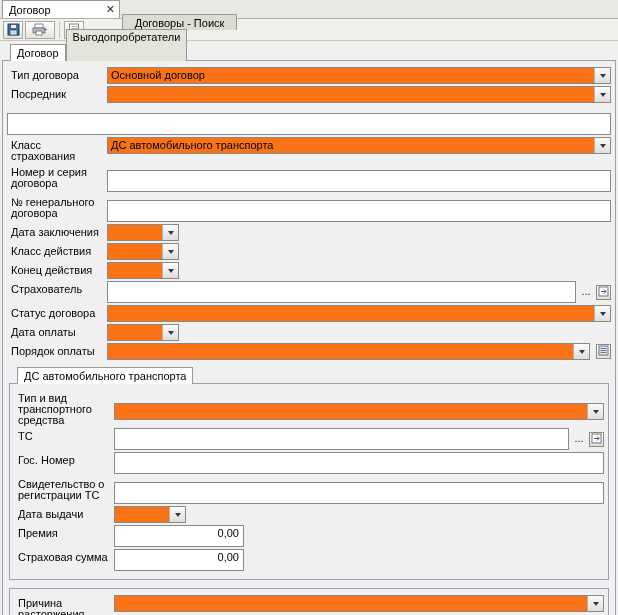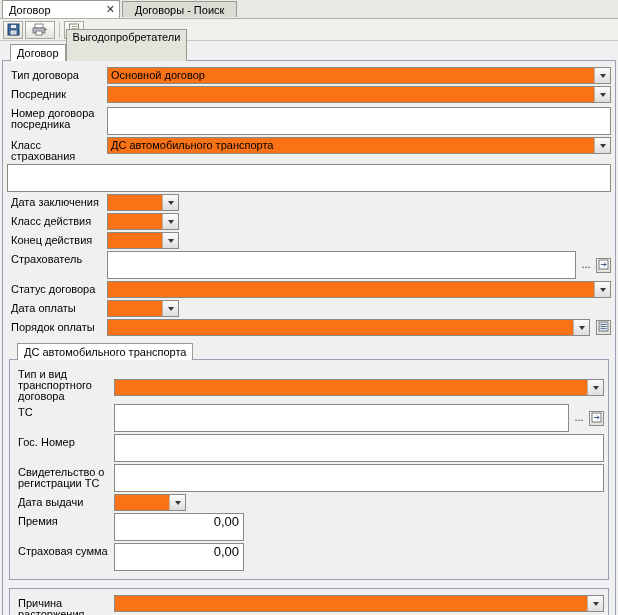--- a/index.html
+++ b/index.html
@@ -23,21 +23,21 @@
   }
   
   .tabstrip {
     position: relative;
     height: 18px;
     background: #e8e8e4;
     border-bottom: 1px solid #b0b0a8;
   }
   .wtab {
     position: absolute;
-    top: 1px;
+    top: 14px;
     height: 16px;
     line-height: 16px;
     font-size: 11px;
     padding: 0 6px;
     border: 1px solid #9a9a92;
     border-bottom: none;
     background: #dcdcd4;
     color: #000;
     box-sizing: border-box;
     white-space: nowrap;
@@ -145,24 +145,24 @@
   }
   .lbl span { display: block; }
   .fld {
     flex: 1 1 auto;
     position: relative;
     display: flex;
     align-items: center;
     gap: 2px;
   }
   .inp {
-    height: 28px;
+    height: 22px;
     border: 1px solid #8a8a82;
     background: #ffffff;
-    font-size: 13px;
+    font-size: 11px;
     line-height: 15px;
     padding: 0 3px;
     box-sizing: border-box;
     color: #000;
     flex: 1 1 auto;
     min-width: 0;
     white-space: nowrap;
     overflow: hidden;
   }
   .inp.num { text-align: right; padding-right: 4px; }
@@ -326,46 +326,54 @@
           <div class="combo">
             <span></span>
             <span class="arrow">
                 <span class="caret"></span>
               </span>
           </div>
         </div>
       </div>
 
       <div class="row">
-        <div class="lbl">
-          <span>Номер договора посредника</span>
-        </div>
         <div class="fld" style="align-items:flex-end; min-height:30px;">
           <div class="inp"></div>
         </div>
       </div>
 
       <div class="row">
         <div class="lbl">Класс страхования</div>
         <div class="fld">
           <div class="combo">
             <span>ДС автомобильного транспорта</span>
             <span class="arrow">
                 <span class="caret"></span>
               </span>
           </div>
         </div>
       </div>
 
       <div class="row">
+        <div class="lbl">
+          <span>Номер и серия договора</span>
+        </div>
         <div class="fld" style="align-items:flex-end; min-height:28px;">
           <div class="inp"></div>
         </div>
       </div>
 
+      <div class="row">
+        <div class="lbl">
+          <span>№ генерального договора</span>
+        </div>
+        <div class="fld" style="align-items:flex-end; min-height:28px;">
+          <div class="inp"></div>
+        </div>
+      </div>
 
       <div class="row">
         <div class="lbl">Дата заключения</div>
         <div class="fld">
           <div class="combo w-date">
             <span></span>
             <span class="arrow">
                 <span class="caret"></span>
               </span>
           </div>
@@ -460,21 +468,21 @@
       <div class="inner-panel">
         <div class="inner-tabrow">
           <div class="ftab active">
             <span>ДС автомобильного транспорта</span>
           </div>
         </div>
         <div class="inner-group">
 
           <div class="row">
             <div class="lbl">
-              <span>Тип и вид транспортного договора</span>
+              <span>Тип и вид транспортного средства</span>
             </div>
             <div class="fld" style="align-items:flex-end; min-height:30px;">
               <div class="combo">
                 <span></span>
                 <span class="arrow">
                     <span class="caret"></span>
                   </span>
               </div>
             </div>
           </div>

